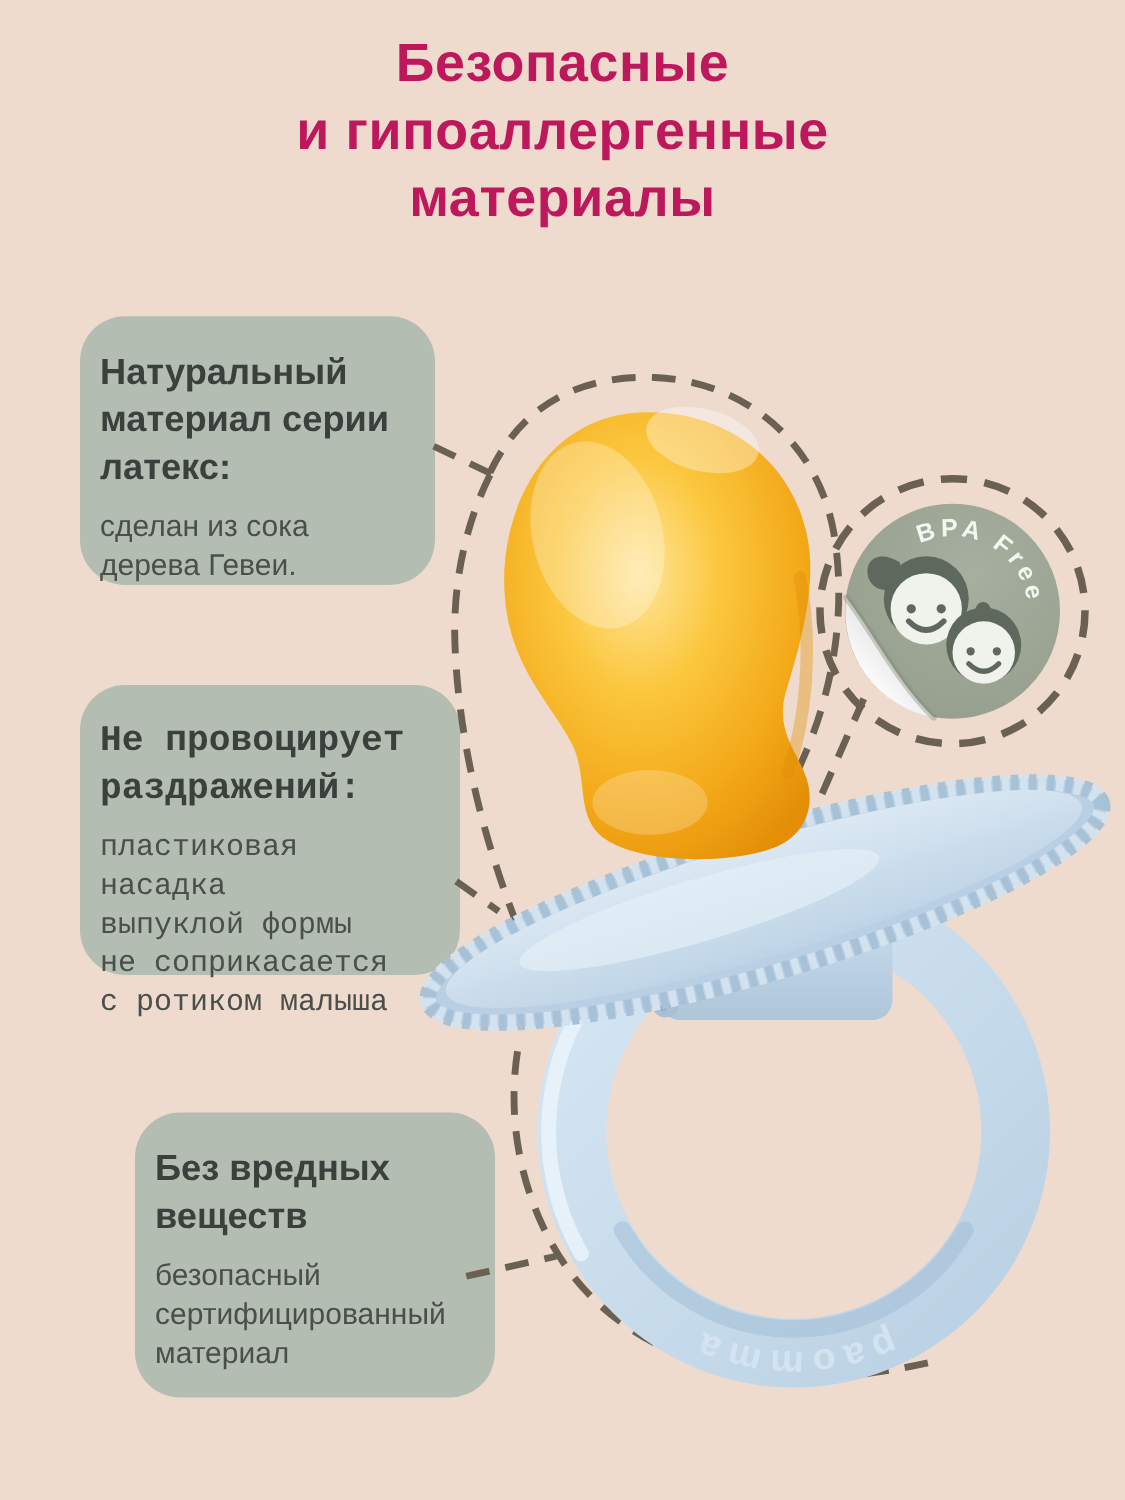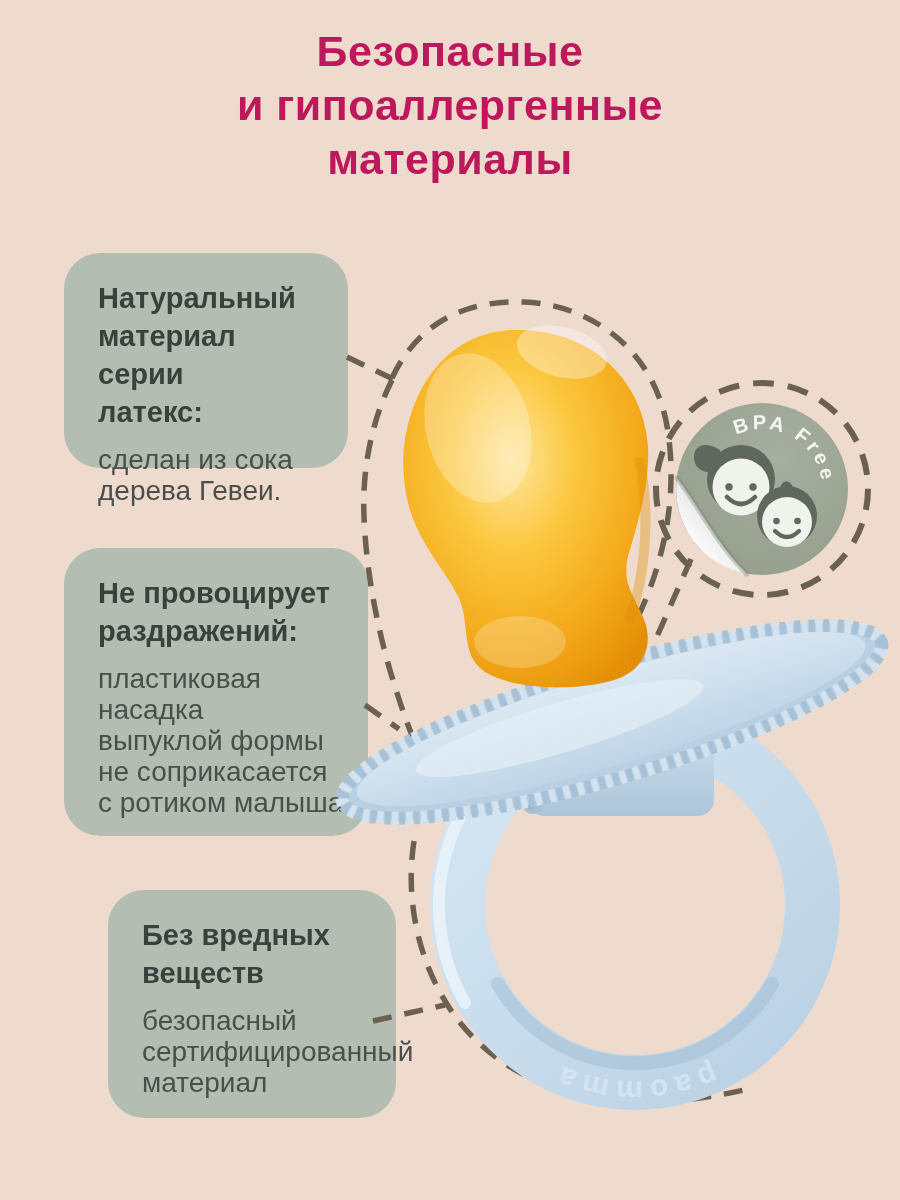--- a/index.html
+++ b/index.html
@@ -18,36 +18,36 @@
     font-weight:bold;
     color:#be185d;
     white-space:pre-line;
     letter-spacing:0.5px;
   }
   .callout{
     position:absolute;
     background:#b3bdb1;
     border-radius:36px;
     box-sizing:border-box;
-    padding:26px 20px 20px 34px;
+    padding:26px 20px 20px 16px;
   }
   .callout-heading{
     font-size:29px;line-height:38px;
     font-weight:bold;
     color:#3b403d;
     white-space:pre-line;
   }
   .callout-body{
     margin-top:13px;
-    font-size:28px;line-height:31px;
+    font-size:24px;line-height:31px;
     color:#4a4f4b;
     white-space:pre-line;
   }
   #callout-1{left:64px;top:253px;width:284px;height:215px;}
-  #callout-2{left:64px;top:548px;width:304px;height:288px;}
+  #callout-2{left:64px;top:548px;width:304px;height:232px;font-family:Liberation Mono, monospace;}
   #callout-3{left:64px;top:890px;width:288px;height:228px;margin-left:44px;}
   .art{position:absolute;left:0;top:0;}
 </style>
 </head>
 <body>
 
 <div class="stage">
 
   <div class="page-title">Безопасные
 и гипоаллергенные

